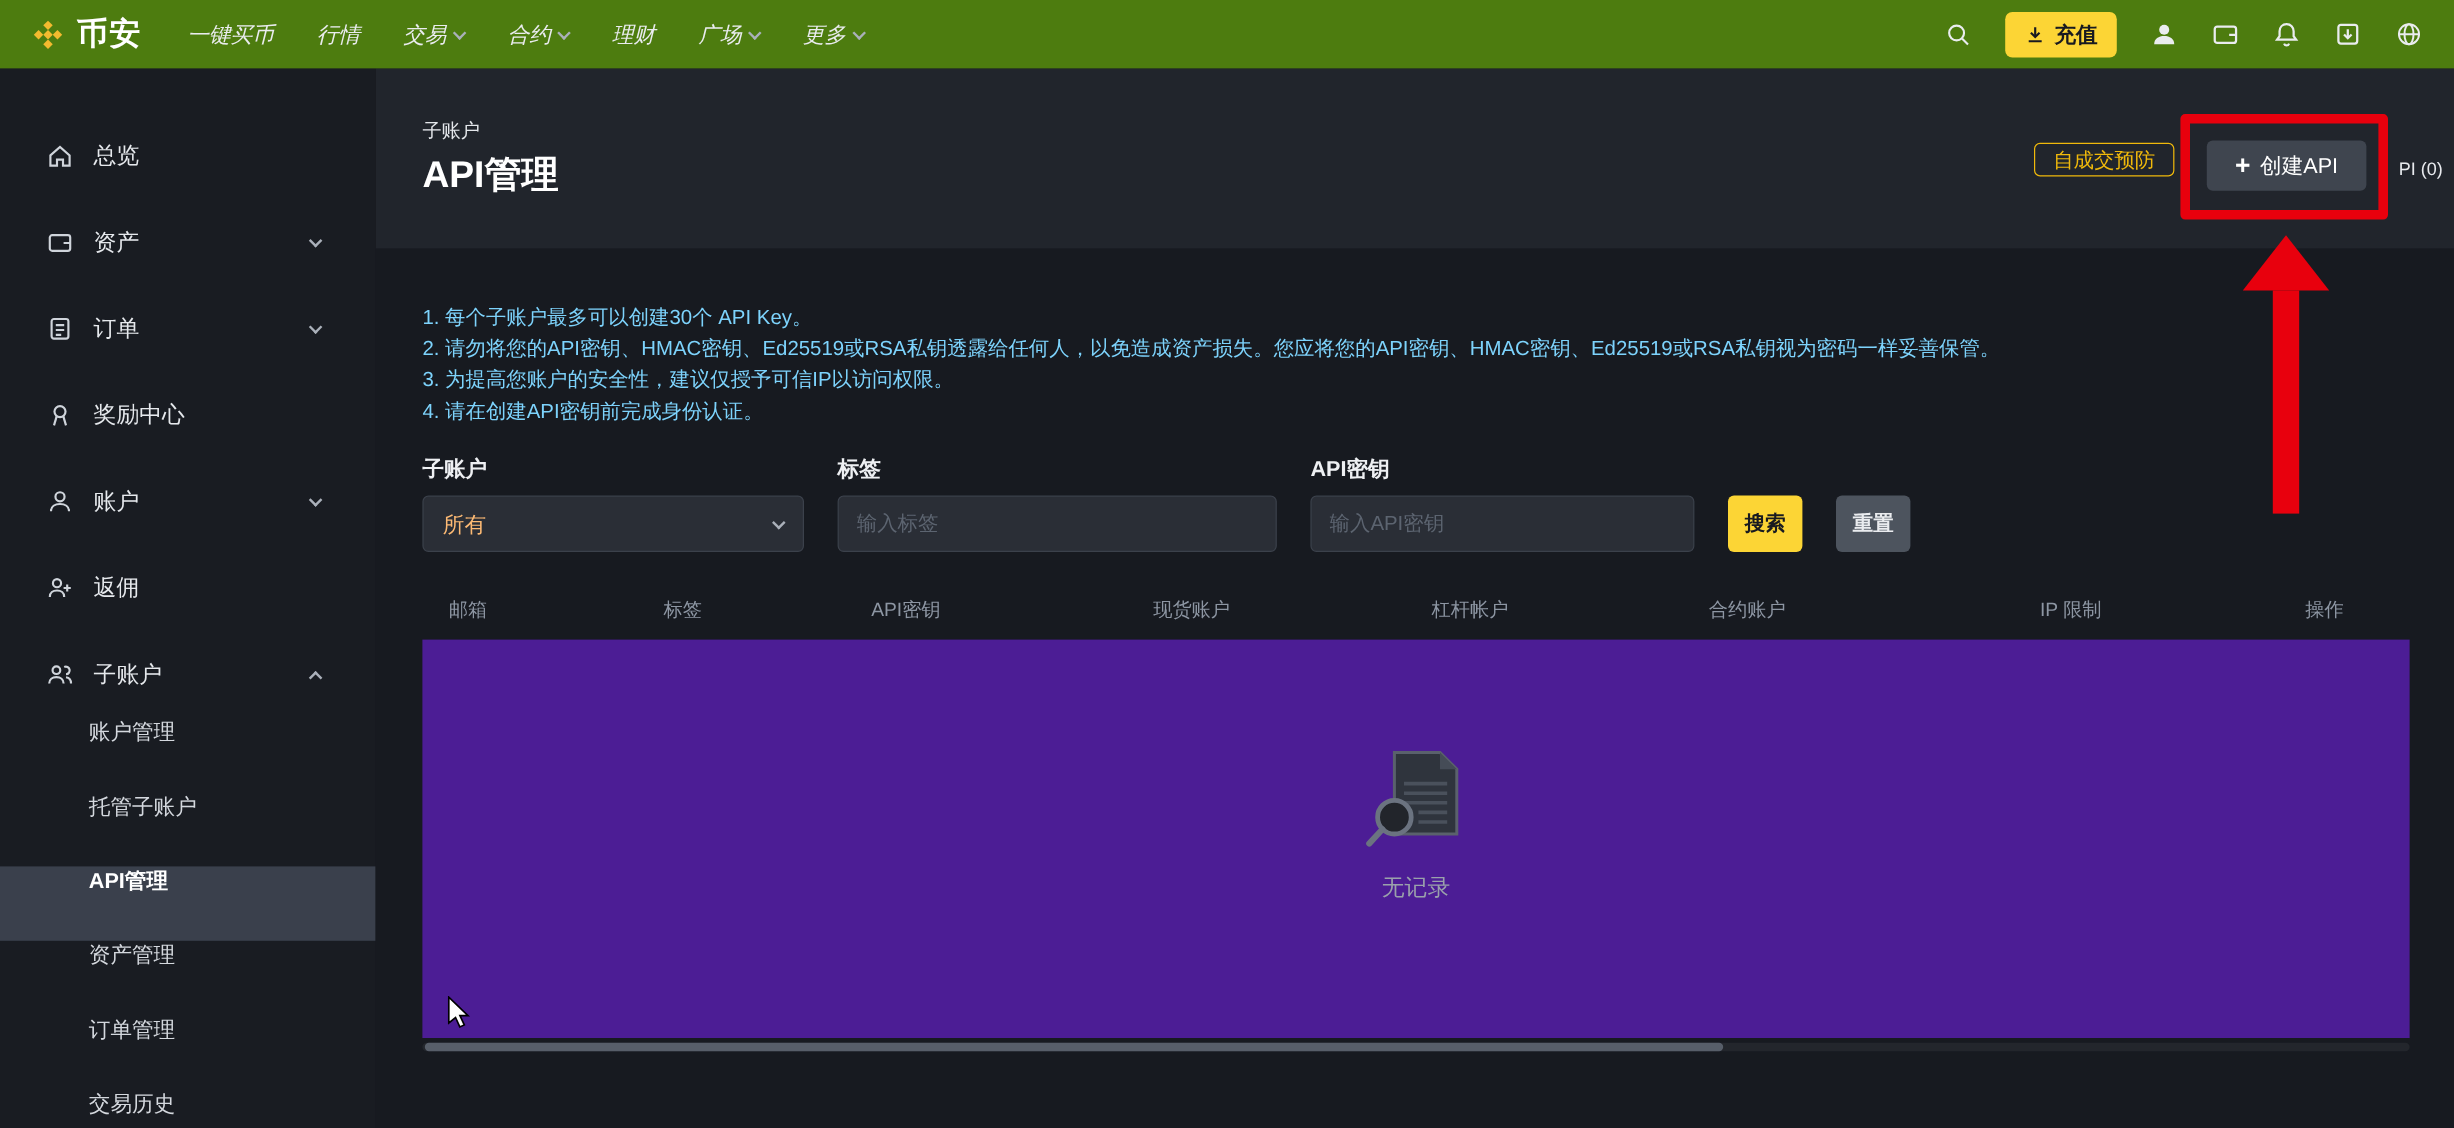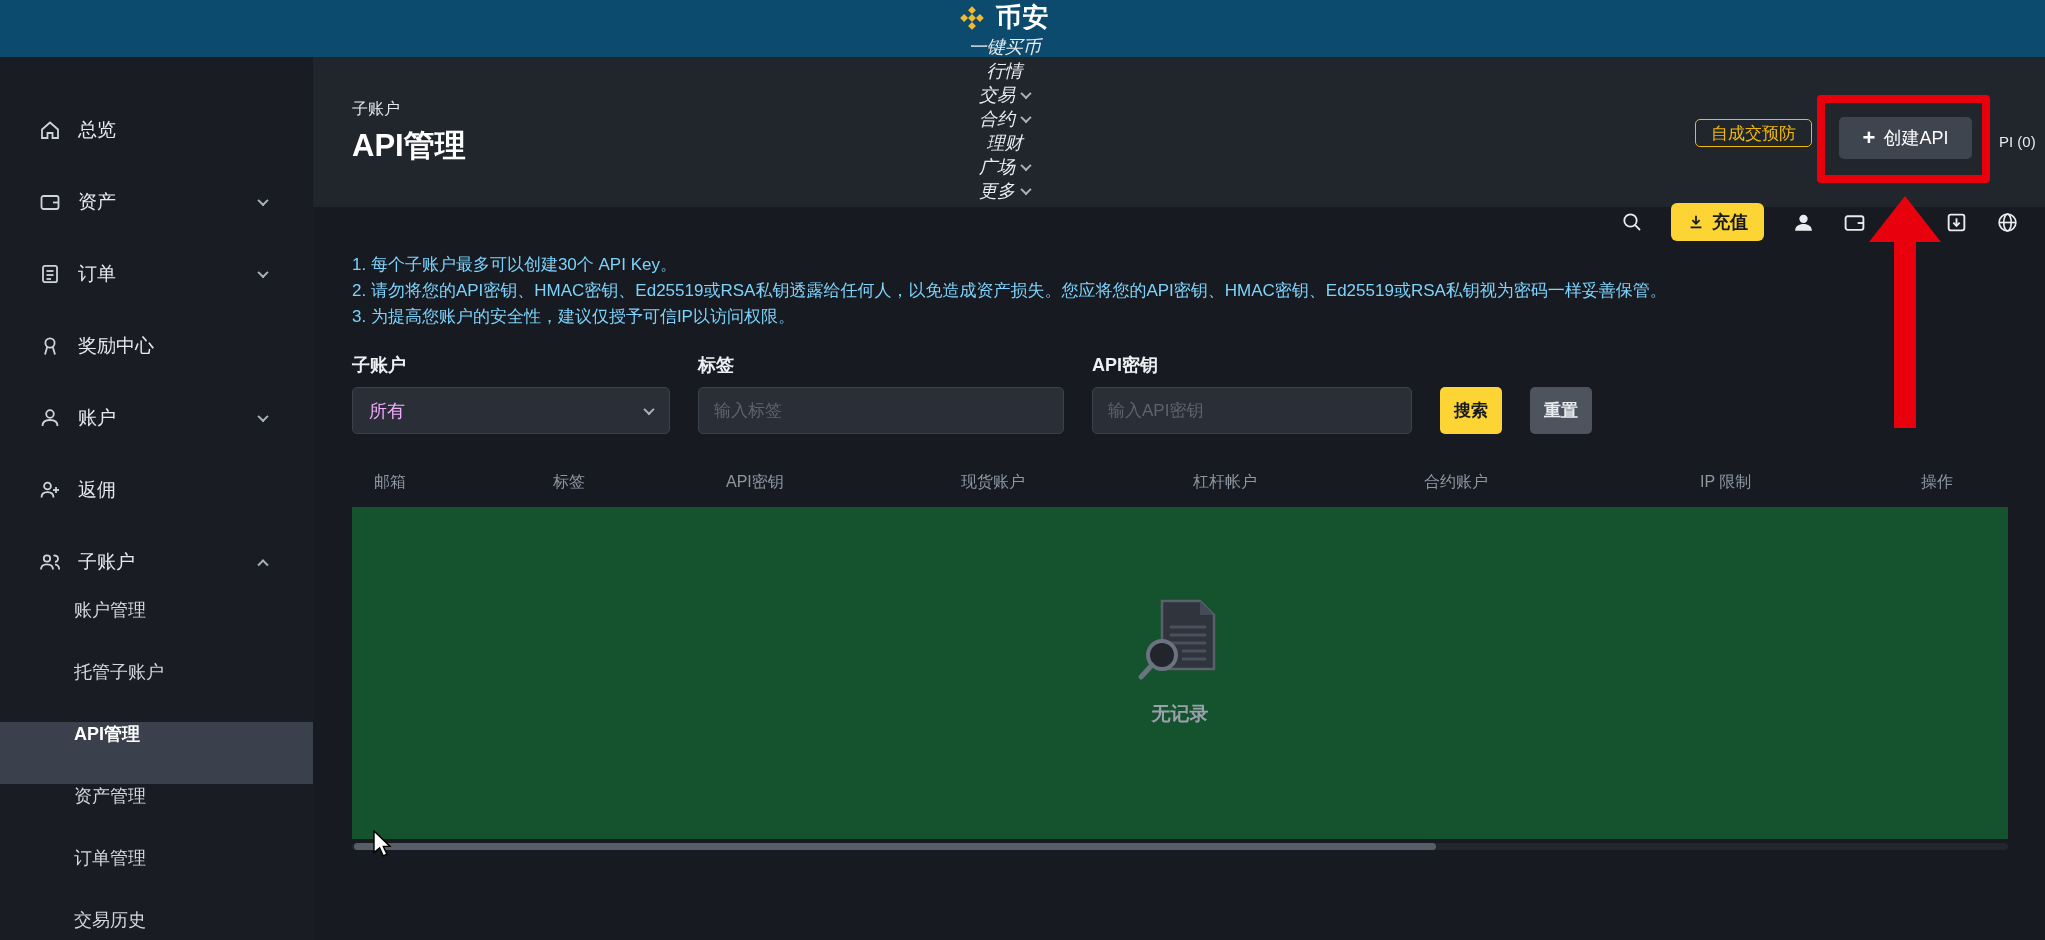--- a/index.html
+++ b/index.html
@@ -5,21 +5,21 @@
   * { margin:0; padding:0; box-sizing:border-box; }
   html,body { width:2045px; height:940px; overflow:hidden; }
   body {
     font-family:"Liberation Sans", sans-serif;
     background:#171a20; color:#eaecef; position:relative;
   }
 
   
   .topbar {
     position:absolute; top:0; left:0; width:2045px; height:57px;
-    background:#0c4a6e; display:flex; align-items:center; padding:0 26px; z-index:10;flex-direction:column;
+    background:#4d7c0f; display:flex; align-items:center; padding:0 26px; z-index:10;
   }
   .brand { display:flex; align-items:center; gap:10px; margin-right:38px; cursor:pointer; }
   .brand-text { font-size:26px; font-weight:bold; color:#ffffff; letter-spacing:1px; }
   .nav-item { display:flex; align-items:center; gap:7px; font-size:18px; color:#eaecef; margin-right:36px; cursor:pointer; white-space:nowrap;font-style:italic; }
   .chev { display:inline-block; width:8px; height:8px; border-right:2px solid #aab0ba; border-bottom:2px solid #aab0ba; transform:rotate(45deg) translate(-1px,-1px); }
   .chev-up { transform:rotate(-135deg) translate(-2px,-2px); }
   .top-right { margin-left:auto; display:flex; align-items:center; gap:27px; }
   .icon-btn { width:24px; height:24px; display:flex; align-items:center; justify-content:center; cursor:pointer; }
   .deposit-btn {
     display:flex; align-items:center; gap:7px; height:38px; padding:0 16px;
@@ -64,21 +64,21 @@
   .partial-text { position:absolute; left:1686px; top:76px; font-size:15px; color:#e8eaee; white-space:nowrap; }
 
   .notes { margin:45px 0 0 39px; }
   .note-line { font-size:17px; line-height:26px; color:#7dd3fc; white-space:nowrap; }
 
   .filters { display:flex; align-items:flex-end; gap:28px; margin:23px 0 0 39px; }
   .flabel { font-size:18px; font-weight:600; color:#eef0f3; margin-bottom:10px; }
   .select {
     width:318px; height:47px; background:#2a2e36; border:1px solid #3b414b; border-radius:5px;
     display:flex; align-items:center; justify-content:space-between; padding:0 16px;
-    font-size:18px; color:#f0abfc; cursor:pointer;
+    font-size:18px; color:#fdba74; cursor:pointer;
   }
   .finput {
     height:47px; background:#2a2e36; border:1px solid #3b414b; border-radius:5px;
     padding:0 15px; font-size:17px; color:#e8eaee; outline:none;
     font-family:"Liberation Sans", sans-serif;
   }
   .finput::placeholder { color:#5c6470; }
   .w313 { width:366px; } .w320 { width:320px; }
   .btn-search {
     height:47px; padding:0 14px; background:#FCD535; color:#181a20; font-weight:bold;
@@ -89,21 +89,21 @@
     height:47px; padding:0 14px; background:#4d545e; color:#eaecef; font-weight:bold;
     font-size:17px; border:none; border-radius:5px; cursor:pointer;
     font-family:"Liberation Sans", sans-serif;
   }
 
   .table { margin:38px 0 0 39px; width:1656px; }
   .thead {
     display:grid; grid-template-columns:179px 173px 235px 232px 231px 276px 221px 1fr;
     padding:0 0 14px 22px; font-size:16px; color:#8d96a3;
   }
-  .tbody { height:332px; background:#14532d; display:flex; flex-direction:column; align-items:center;font-weight:bold; }
+  .tbody { height:332px; background:#4c1d95; display:flex; flex-direction:column; align-items:center; }
   .empty { margin-top:86px; display:flex; flex-direction:column; align-items:center; }
   .empty-text { margin-top:12px; font-size:19px; color:#9aa1ab; }
   .hscroll { margin:4px 0 0 39px; width:1656px; height:7px; background:#23262c; border-radius:4px; position:relative; }
   .hthumb { position:absolute; left:2px; top:0; width:1082px; height:7px; background:#575e69; border-radius:4px; cursor:pointer; }
 
   
   .red-box {
     position:absolute; left:1817px; top:95px; width:173px; height:88px;
     border:8px solid #E8000D; border-radius:4px; z-index:40; pointer-events:none;
   }
@@ -297,20 +297,21 @@
       <span class="create-plus">+</span>
       <span>创建API</span>
     </div>
     <div class="partial-text">PI (0)</div>
   </div>
 
   <div class="notes">
     <div class="note-line">1. 每个子账户最多可以创建30个 API Key。</div>
     <div class="note-line">2. 请勿将您的API密钥、HMAC密钥、Ed25519或RSA私钥透露给任何人，以免造成资产损失。您应将您的API密钥、HMAC密钥、Ed25519或RSA私钥视为密码一样妥善保管。</div>
     <div class="note-line">3. 为提高您账户的安全性，建议仅授予可信IP以访问权限。</div>
+    <div class="note-line">4. 请在创建API密钥前完成身份认证。</div>
   </div>
 
   <div class="filters">
     <div class="fgroup">
       <div class="flabel">子账户</div>
       <div class="select">
         <span>所有</span>
         <span class="chev"></span>
       </div>
     </div>

